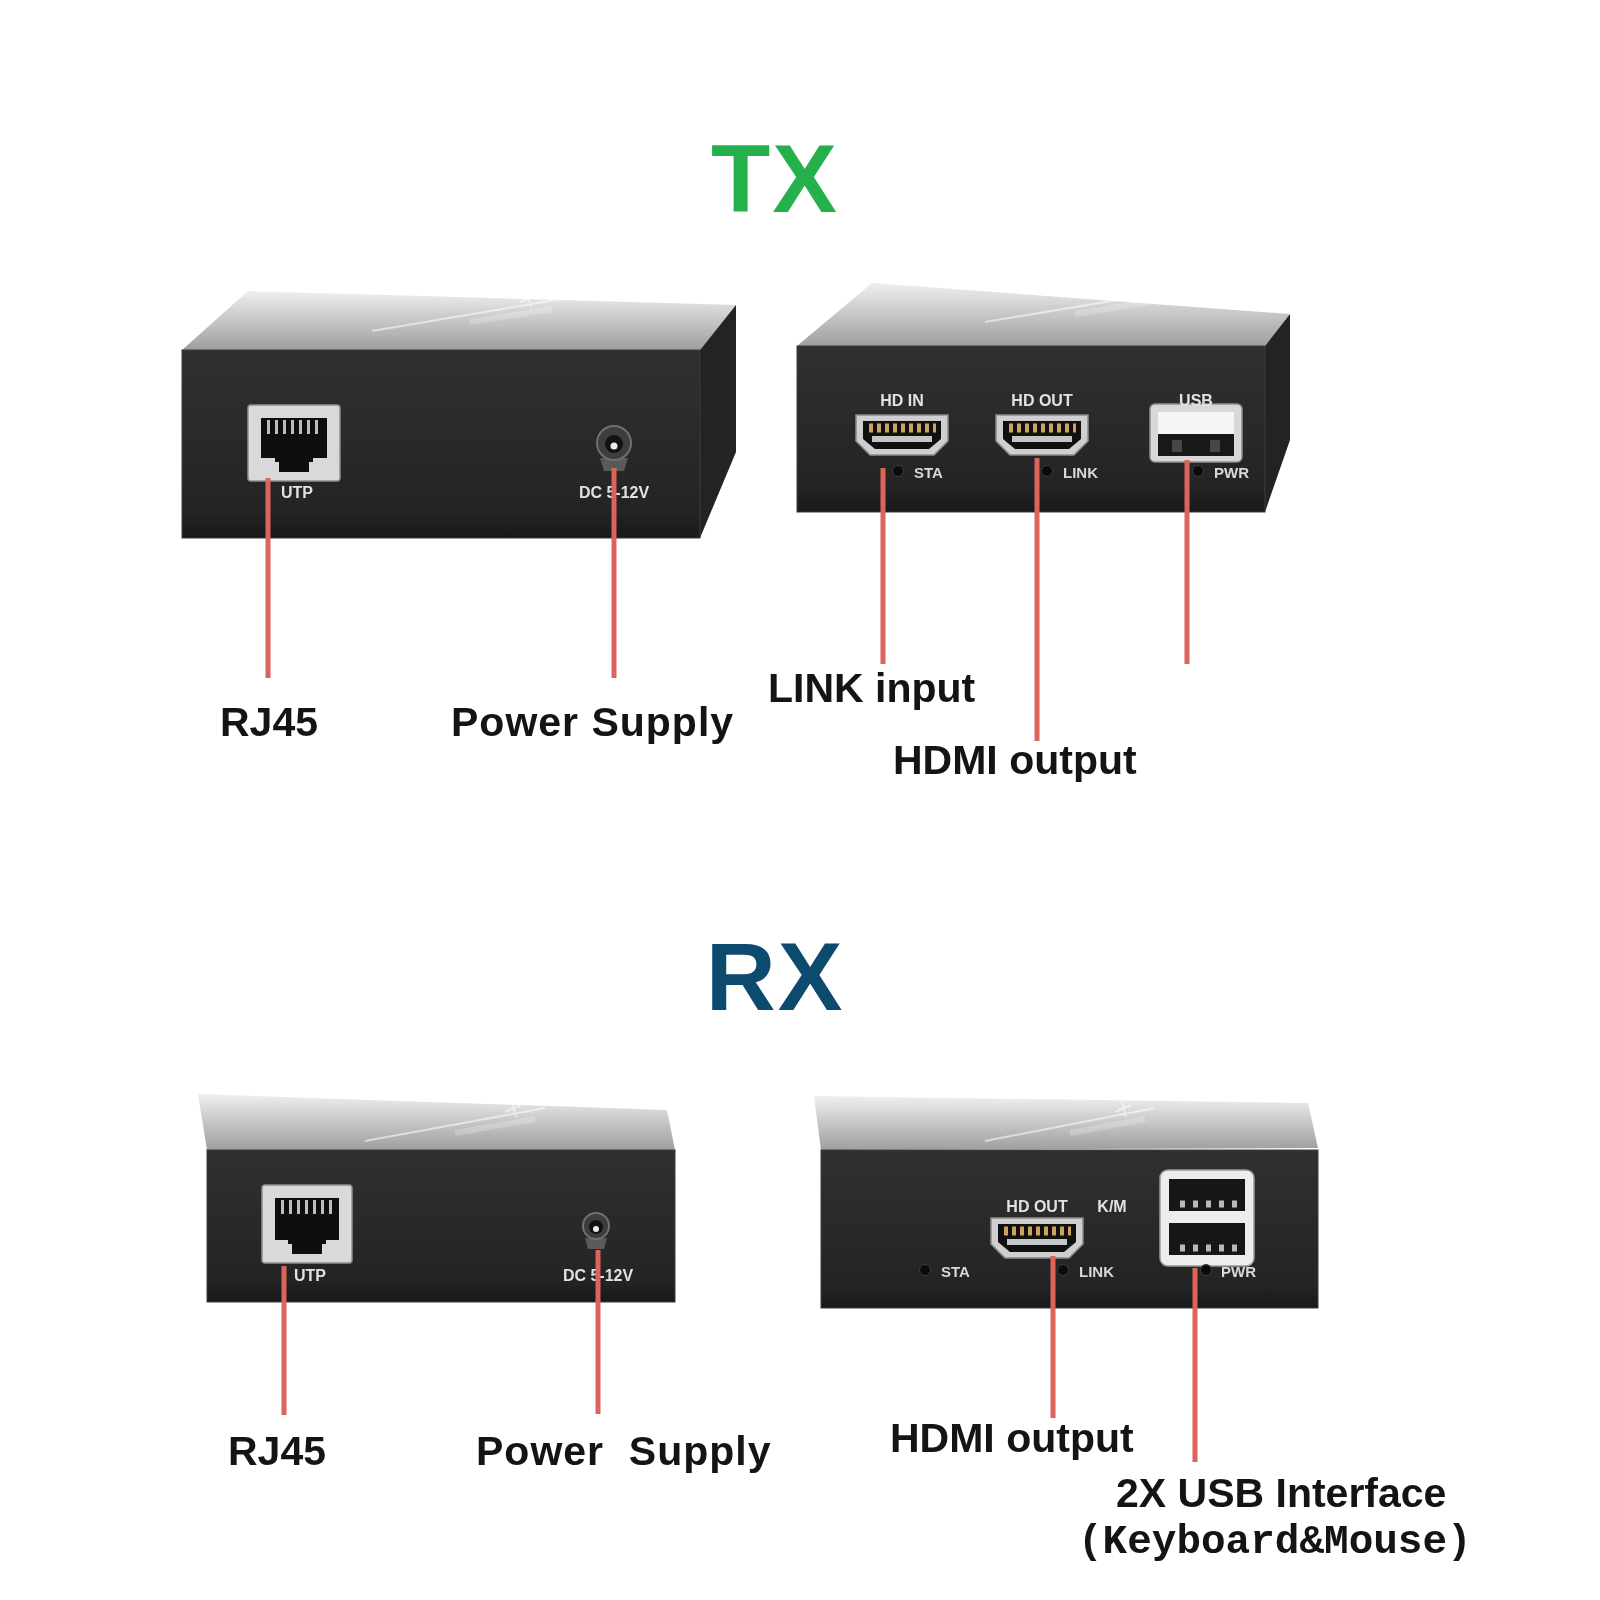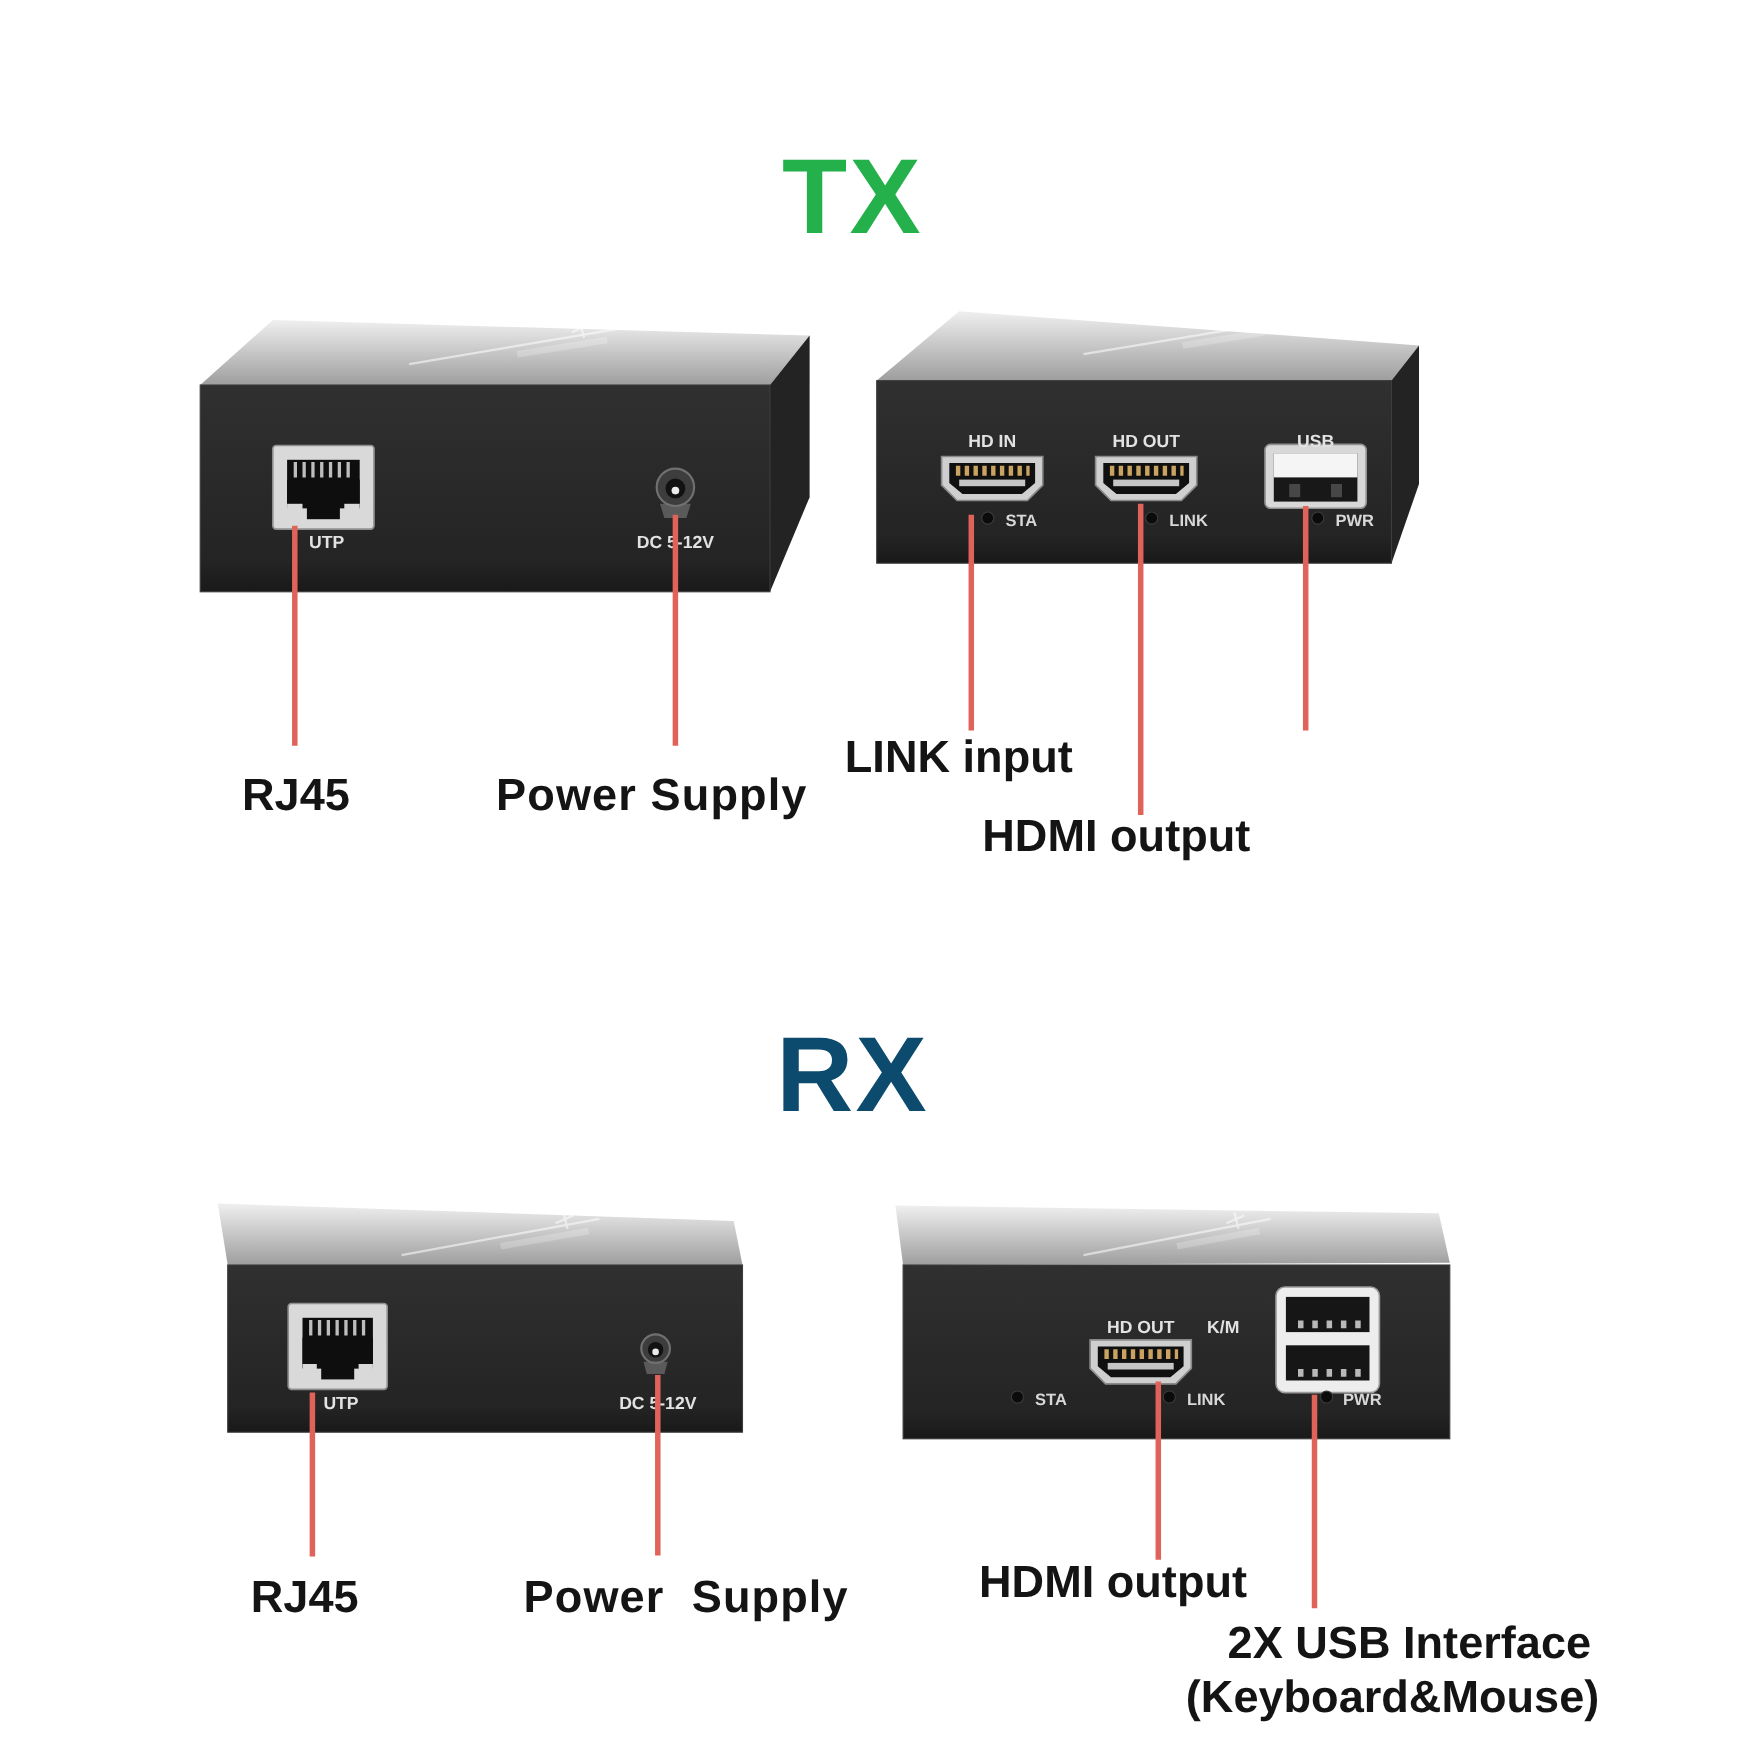--- a/index.html
+++ b/index.html
@@ -219,15 +219,15 @@
   <div class="callout" style="left:451px; top:699px; letter-spacing:1px;">Power Supply</div>
 
   <div class="callout" style="left:768px; top:665px;">LINK input</div>
   <div class="callout" style="left:893px; top:737px;">HDMI output</div>
 
   <div class="callout" style="left:228px; top:1428px;">RJ45</div>
   <div class="callout" style="left:476px; top:1428px; letter-spacing:1px;">Power  Supply</div>
 
   <div class="callout" style="left:890px; top:1415px;">HDMI output</div>
   <div class="callout" style="left:1077px; top:1470px;margin-left:39px;">2X USB Interface</div>
-  <div class="callout" style="left:1078px; top:1519px;">(Keyboard&amp;Mouse)</div>
+  <div class="callout" style="left:1078px; top:1519px;font-family:Liberation Mono, monospace;">(Keyboard&amp;Mouse)</div>
 
 </div>
 
 </body></html>

